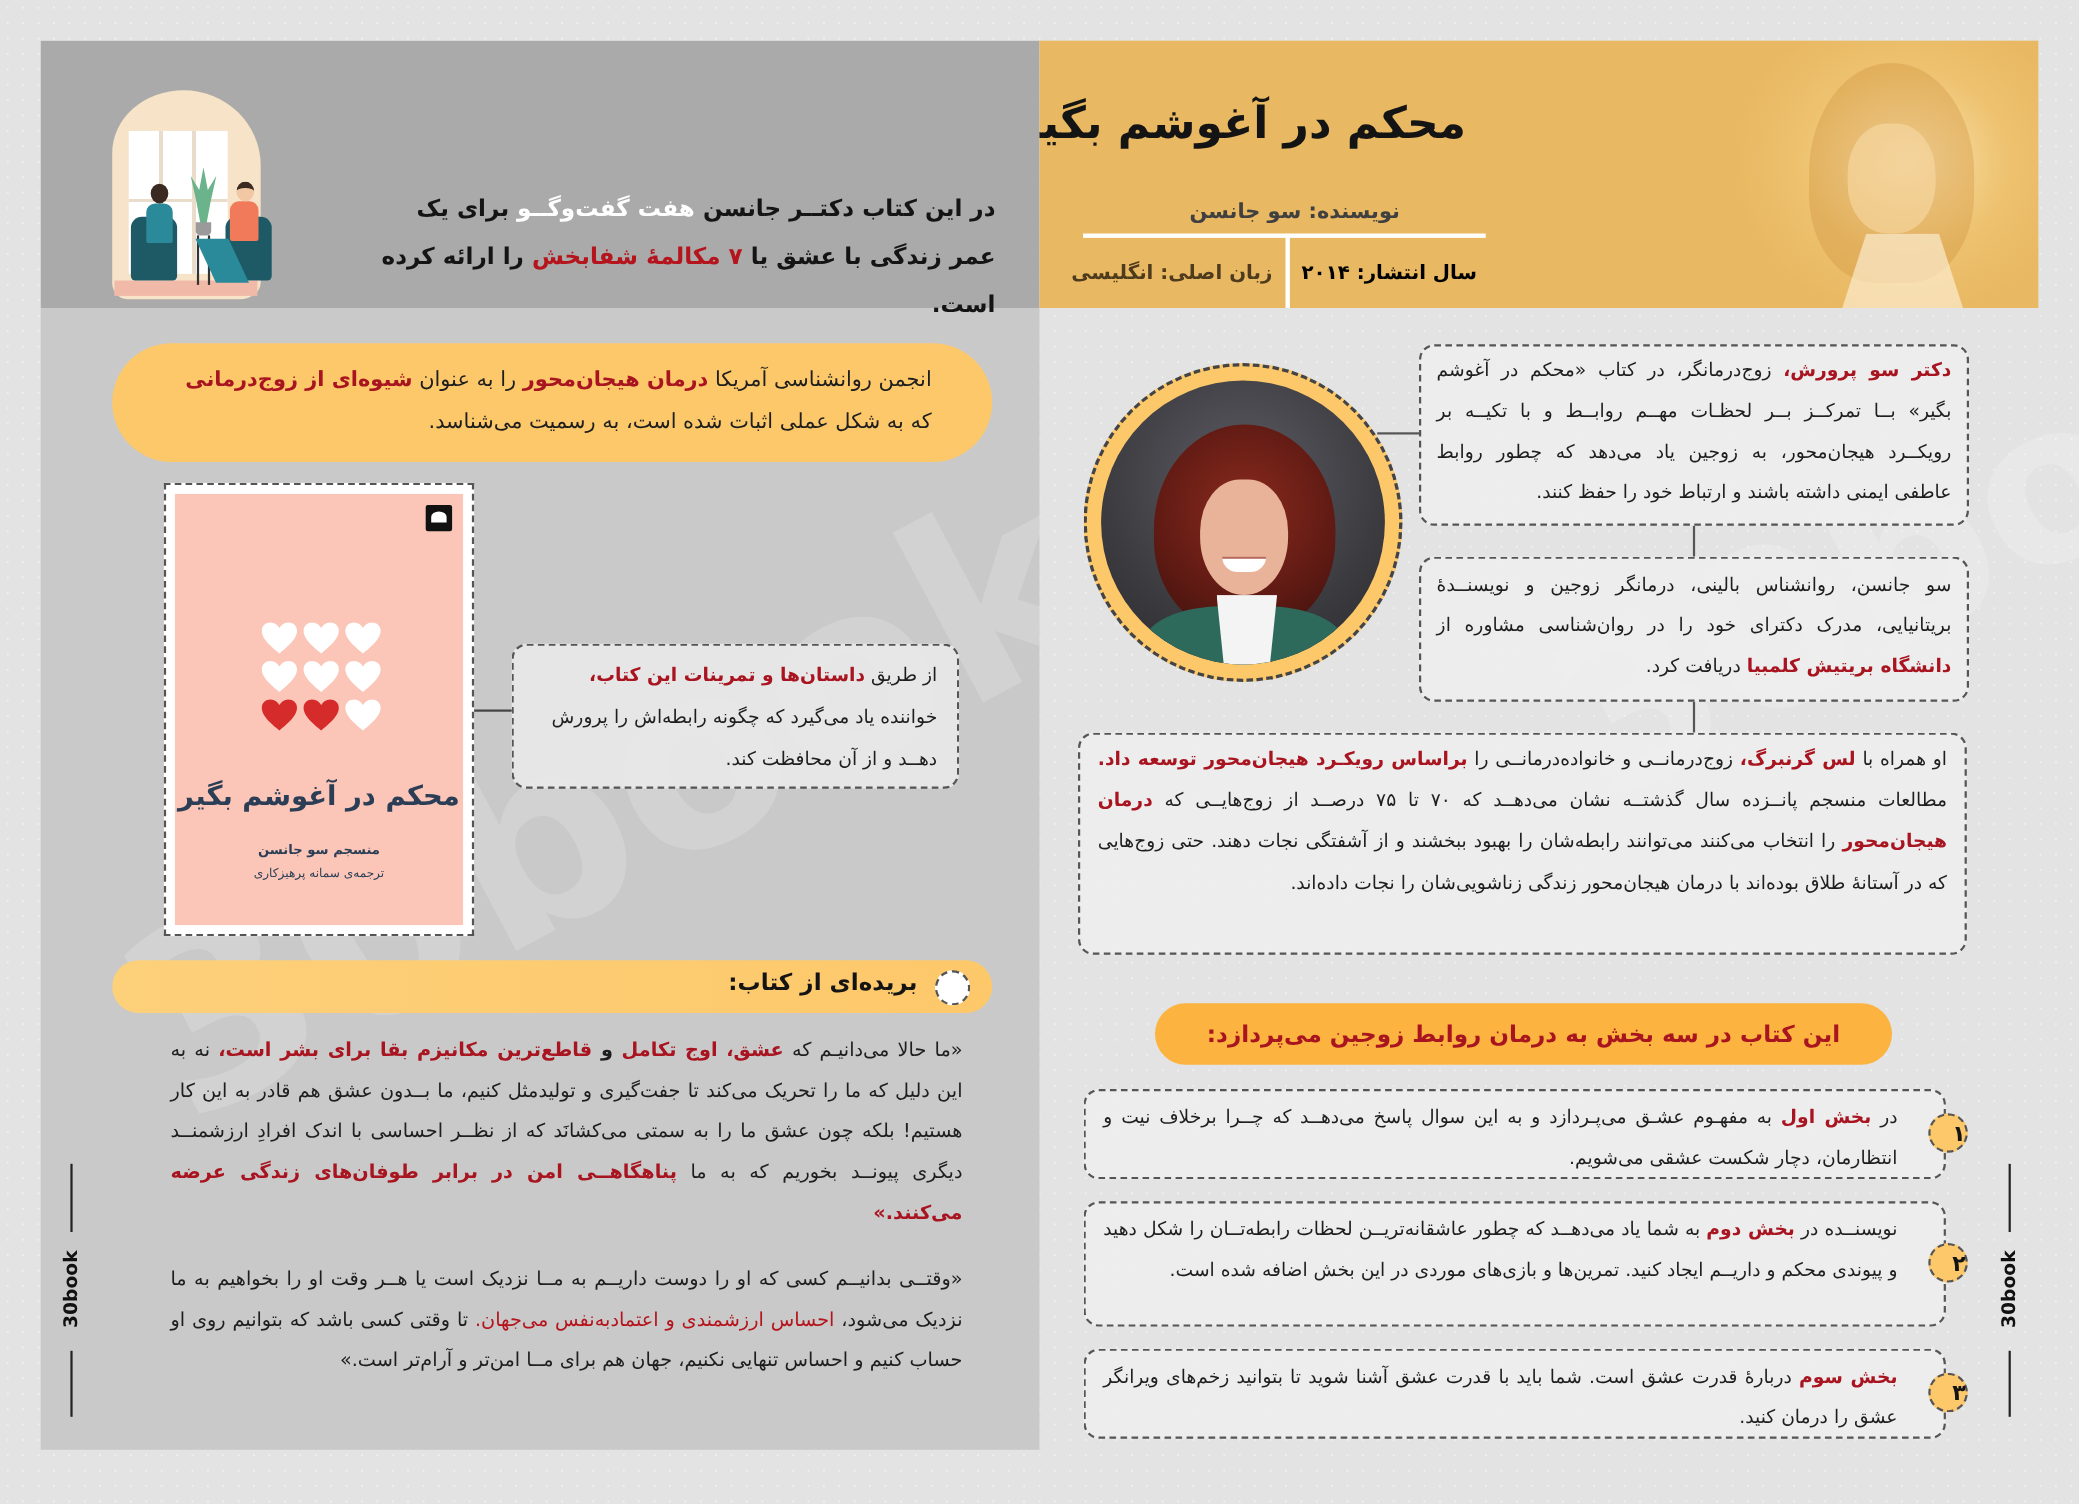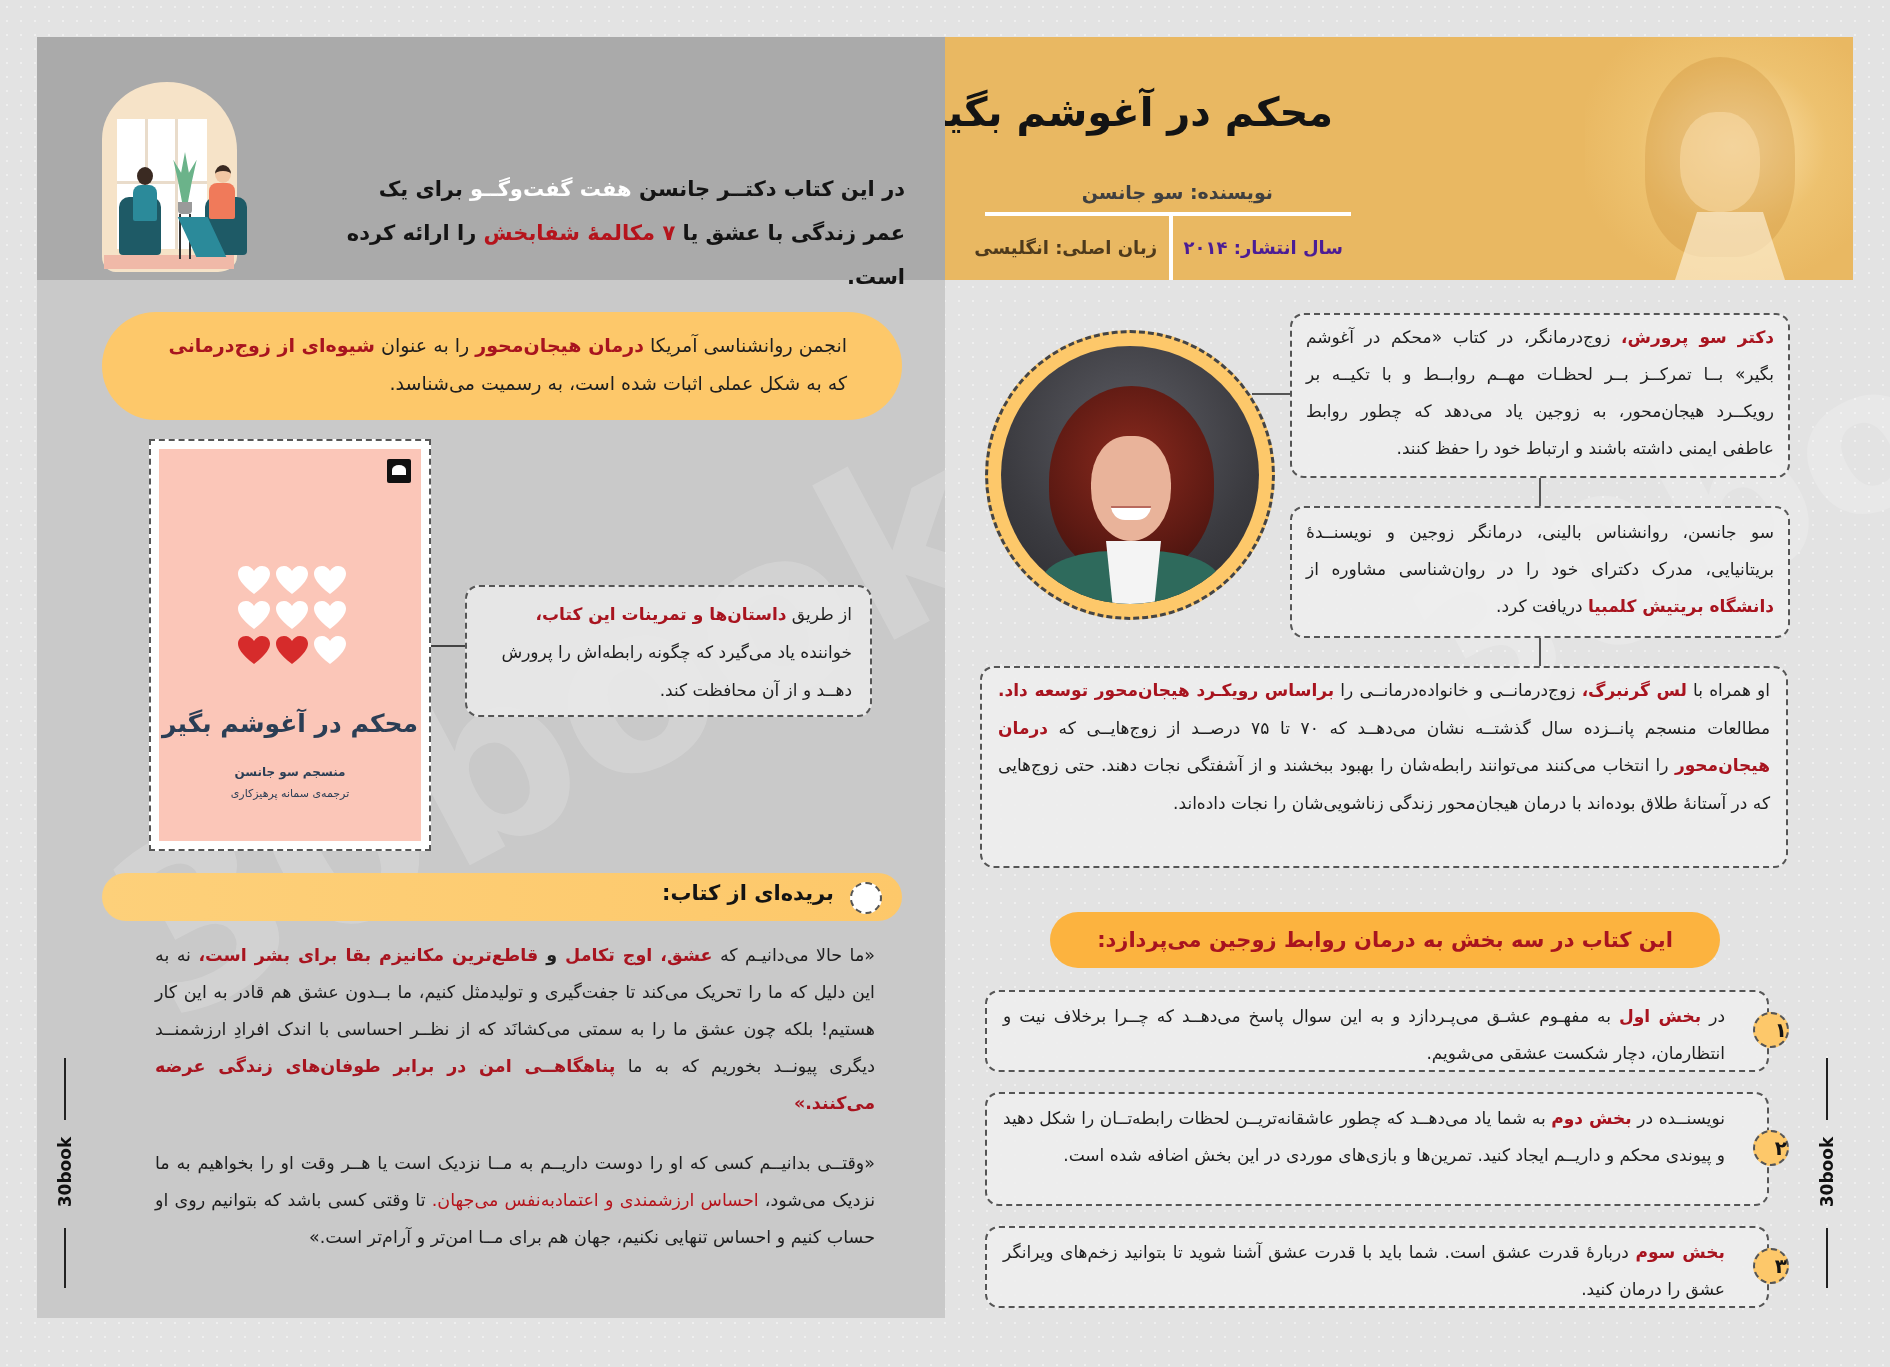--- a/index.html
+++ b/index.html
@@ -52,21 +52,21 @@
     font-size: 19px; font-weight: bold; color: #404040;
   }
   #meta-hline {
     position: absolute; left: 40px; top: 175px; width: 366px; height: 4px; background: #fff;
   }
   #meta-vline {
     position: absolute; left: 224px; top: 177px; width: 4px; height: 66px; background: #fff;
   }
   #pub-year {
     position: absolute; right: 510px; top: 200px;
-    font-size: 18px; font-weight: bold; color: #4c1d95; white-space: nowrap;
+    font-size: 18px; font-weight: bold; color: #000000; white-space: nowrap;
   }
   #orig-lang {
     position: absolute; right: 696px; top: 200px;
     font-size: 18px; font-weight: bold; color: #4e3a1c; white-space: nowrap;
   }
 
   
   #left-panel {
     left: 37px; top: 37px; width: 908px; height: 1281px;
     background: #c9c9c9;

